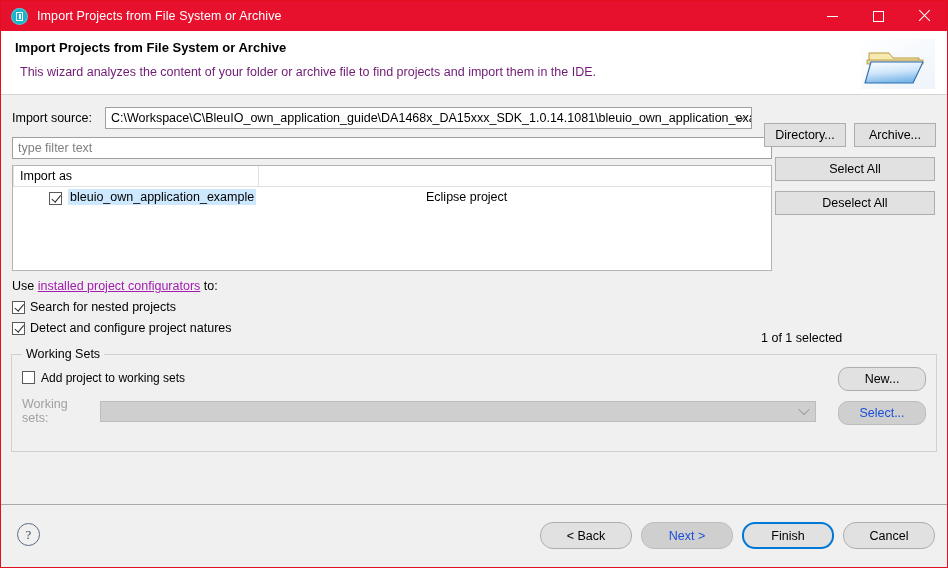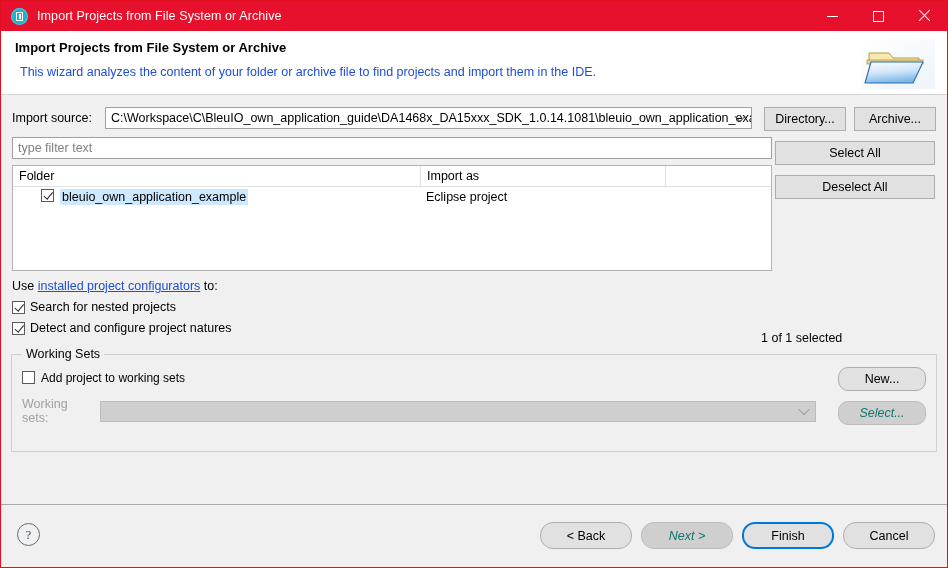--- a/index.html
+++ b/index.html
@@ -114,21 +114,21 @@
     box-sizing: border-box;
   }
   .banner-title {
     font-size: 13px;
     font-weight: bold;
     color: #000000;
     margin-bottom: 10px;
   }
   .banner-desc {
     font-size: 12.5px;
-    color: #1d4ed8;
+    color: #701a75;
     padding-left: 5px;
   }
   .banner-icon {
     position: absolute;
     right: 12px;
     top: 8px;
     width: 74px;
     height: 50px;
   }
 
@@ -184,30 +184,29 @@
     font-family: "Liberation Sans", sans-serif;
     font-size: 12.5px;
     color: #000000;
     display: inline-flex;
     align-items: center;
     justify-content: center;
     cursor: default;
     padding: 0;
   }
   .btn.disabled {
-    color: #0f766e;
+    color: #1d4ed8;
     background: #cfcfcf;
     border-color: #bcbcbc;
-    font-style: italic;
   }
 
   .side-btns {
     position: absolute;
     right: 11px;
-    top: 12px;
+    top: 28px;
     width: 172px;
   }
   .side-row-top { display: flex; gap: 8px; }
   #btn-directory, #btn-archive { width: 82px; height: 24px; }
   #btn-select-all, #btn-deselect-all {
     width: 160px; height: 24px; margin-top: 10px; margin-left: 11px;
   }
 
   .filter-input {
     margin-top: 8px;
@@ -253,22 +252,22 @@
   .table-body { position: relative; }
   .trow {
     display: flex;
     align-items: center;
     height: 19px;
     font-size: 12.5px;
   }
   .tcell-name {
     width: 407px;
     display: flex;
-    align-items: flex-start;
-    padding-left: 28px;
+    align-items: flex-end;
+    padding-left: 36px;
     box-sizing: border-box;
   }
   .tcell-name .name-hl {
     background: #cde8ff;
     padding: 1px 2px 1px 2px;
   }
   .tcell-as {
     width: 245px;
     padding-left: 6px;
     box-sizing: border-box;
@@ -311,21 +310,21 @@
     gap: 6px;
     font-size: 12.5px;
     width: 175px;
   }
 
   .use-line {
     margin-top: 8px;
     font-size: 12.5px;
   }
   .link {
-    color: #1d4ed8;
+    color: #a21caf;
     text-decoration: underline;
     cursor: pointer;
   }
   .cb-line {
     display: flex;
     align-items: center;
     gap: 5px;
     margin-top: 7px;
     font-size: 12.5px;
   }
@@ -482,21 +481,20 @@
         <button class="btn" id="btn-archive">Archive...</button>
       </div>
       <button class="btn" id="btn-select-all">Select All</button>
       <button class="btn" id="btn-deselect-all">Deselect All</button>
     </div>
 
     <div class="filter-input">type filter text</div>
 
     <div class="table">
       <div class="table-head">
-        <div class="th c1">Folder</div>
         <div class="th c2">Import as</div>
         <div class="th c3"></div>
       </div>
       <div class="table-body">
         <div class="trow">
           <div class="tcell-name">
             <span class="cb checked row-cb"></span>
             <span class="name-hl">bleuio_own_application_example</span>
           </div>
           <div class="tcell-as">Eclipse project</div>

